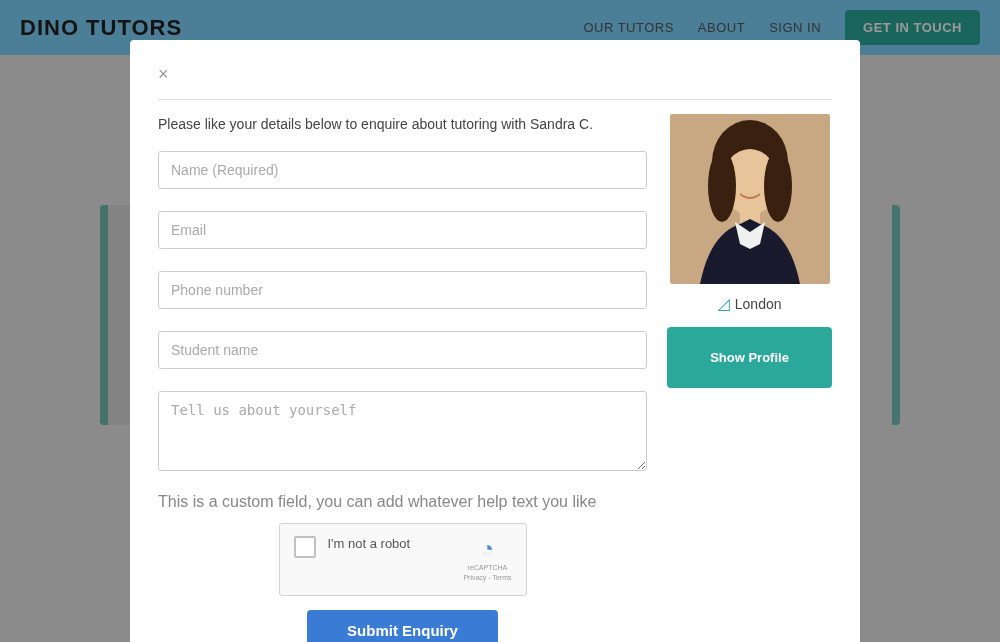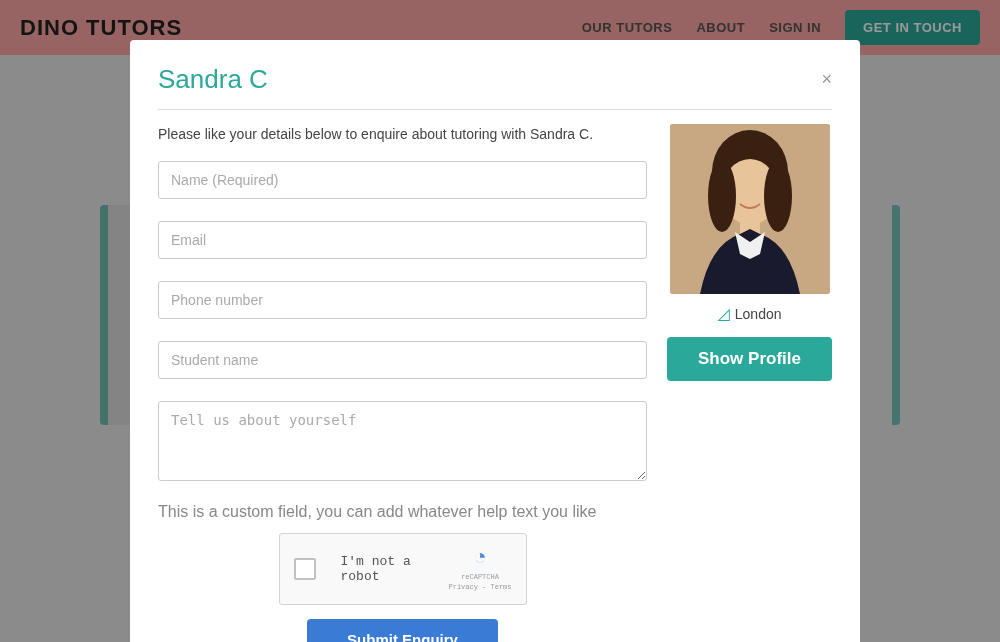--- a/index.html
+++ b/index.html
@@ -19,41 +19,41 @@
       width: 1000px;
       height: 642px;
       background: #f0f0f0;
     }
 
     
     .header {
       position: absolute;
       top: 0; left: 0; right: 0;
       height: 55px;
-      background: #fca5a5;
+      background: #7dd3fc;
       display: flex;
       align-items: center;
       padding: 0 20px;
       z-index: 1;
     }
     .header-logo {
       font-weight: 900;
       font-size: 22px;
       color: #222;
       letter-spacing: 1px;
     }
     .header-nav {
       margin-left: auto;
       display: flex;
       align-items: center;
       gap: 24px;
     }
     .nav-link {
       font-size: 13px;
-      font-weight: 700;
+      font-weight: 400;
       color: #555;
       text-transform: uppercase;
       letter-spacing: 0.5px;
       cursor: pointer;
       text-align: center;
     }
     .nav-btn {
       background: #2aa89a;
       color: #fff;
       font-size: 13px;
@@ -207,24 +207,23 @@
       display: flex;
       justify-content: center;
       margin-bottom: 14px;
     }
     .recaptcha-box {
       width: 248px;
       border: 1px solid #d3d3d3;
       border-radius: 3px;
       background: #f9f9f9;
       display: flex;
-      align-items: center;
+      align-items: flex-start;
       padding: 12px 14px;
-      gap: 25px;
-      font-family: Liberation Mono, monospace;
+      gap: 12px;
     }
     .recaptcha-checkbox {
       width: 22px;
       height: 22px;
       border: 2px solid #c1c1c1;
       border-radius: 2px;
       background: #fff;
       flex-shrink: 0;
     }
     .recaptcha-label {
@@ -289,23 +288,23 @@
       color: #444;
       margin-bottom: 14px;
     }
     .location-icon {
       color: #2aa89a;
       font-size: 16px;
     }
     .show-profile-btn {
       background: #2aa89a;
       color: #fff;
-      font-size: 17px;
+      font-size: 13px;
       font-weight: 600;
-      padding: 12px 28px;
+      padding: 23px 28px;
       border: none;
       border-radius: 4px;
       cursor: pointer;
       width: 100%;
     }
 
     
     .modal-footer {
       text-align: right;
       font-size: 12px;
@@ -336,21 +335,20 @@
     <div class="bg-card"></div>
     <div class="bg-card-green-left"></div>
     <div class="bg-card-green-right"></div>
   </div>
 </div>
 
 <div class="overlay"></div>
 
 <div class="modal">
   <div class="modal-header">
-    <h2 class="modal-title">Sandra C</h2>
     <button class="modal-close">×</button>
   </div>
 
   <div class="modal-body">
 
     <div class="modal-form-side">
       <p class="modal-desc">Please like your details below to enquire about tutoring with Sandra C.</p>
 
       <input class="form-field" type="text" placeholder="Name (Required)" style="">
       <input class="form-field" type="email" placeholder="Email" style="">

